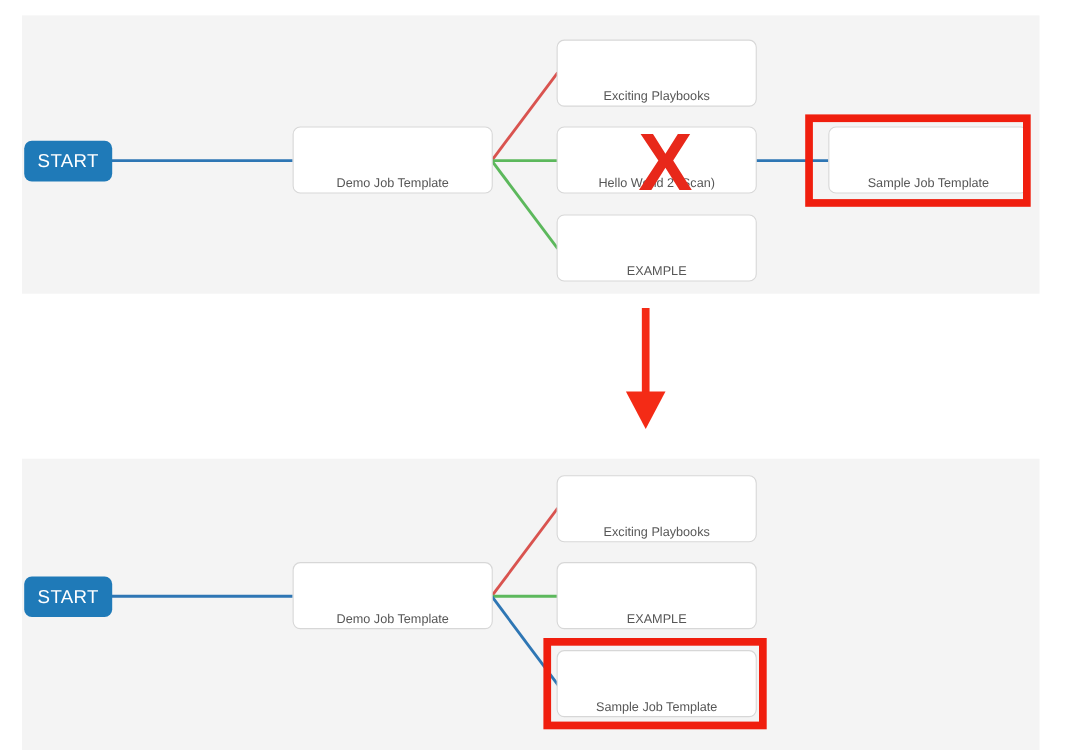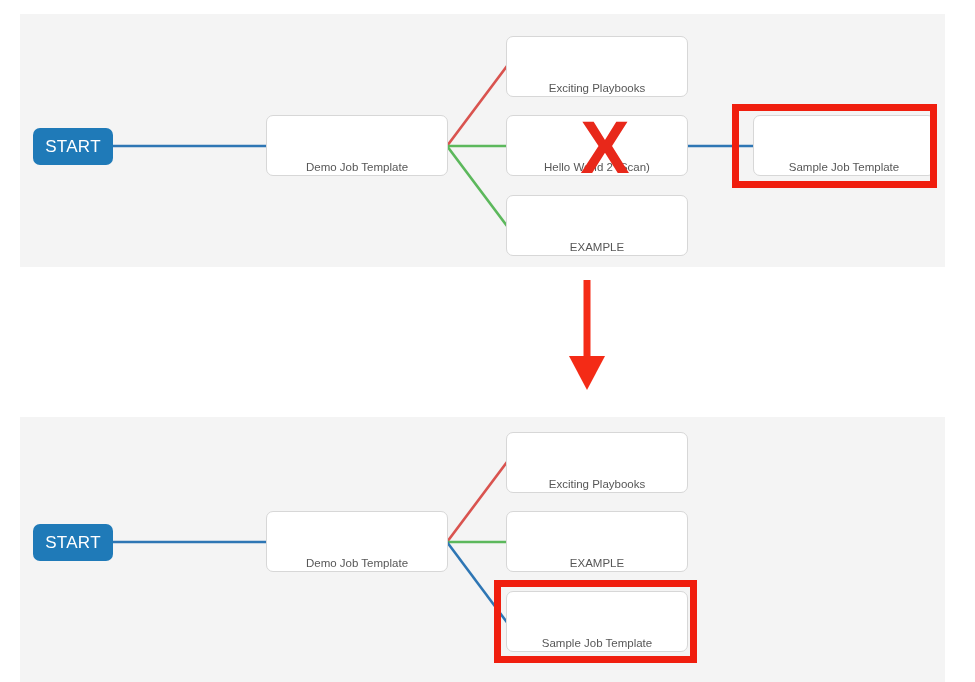--- a/index.html
+++ b/index.html
@@ -44,21 +44,20 @@
     background: #1f7ab8;
     border-radius: 7px;
     color: #ffffff;
     font-size: 17px;
     display: flex;
     align-items: center;
     justify-content: center;
     letter-spacing: 0.3px;
     width: 80px;
     height: 37px;
-    margin-left: 11px;
   }
 
   
   .node {
     position: absolute;
     background: #ffffff;
     border: 1px solid #d7d7d7;
     border-radius: 7px;
     display: flex;
     align-items: flex-end;

